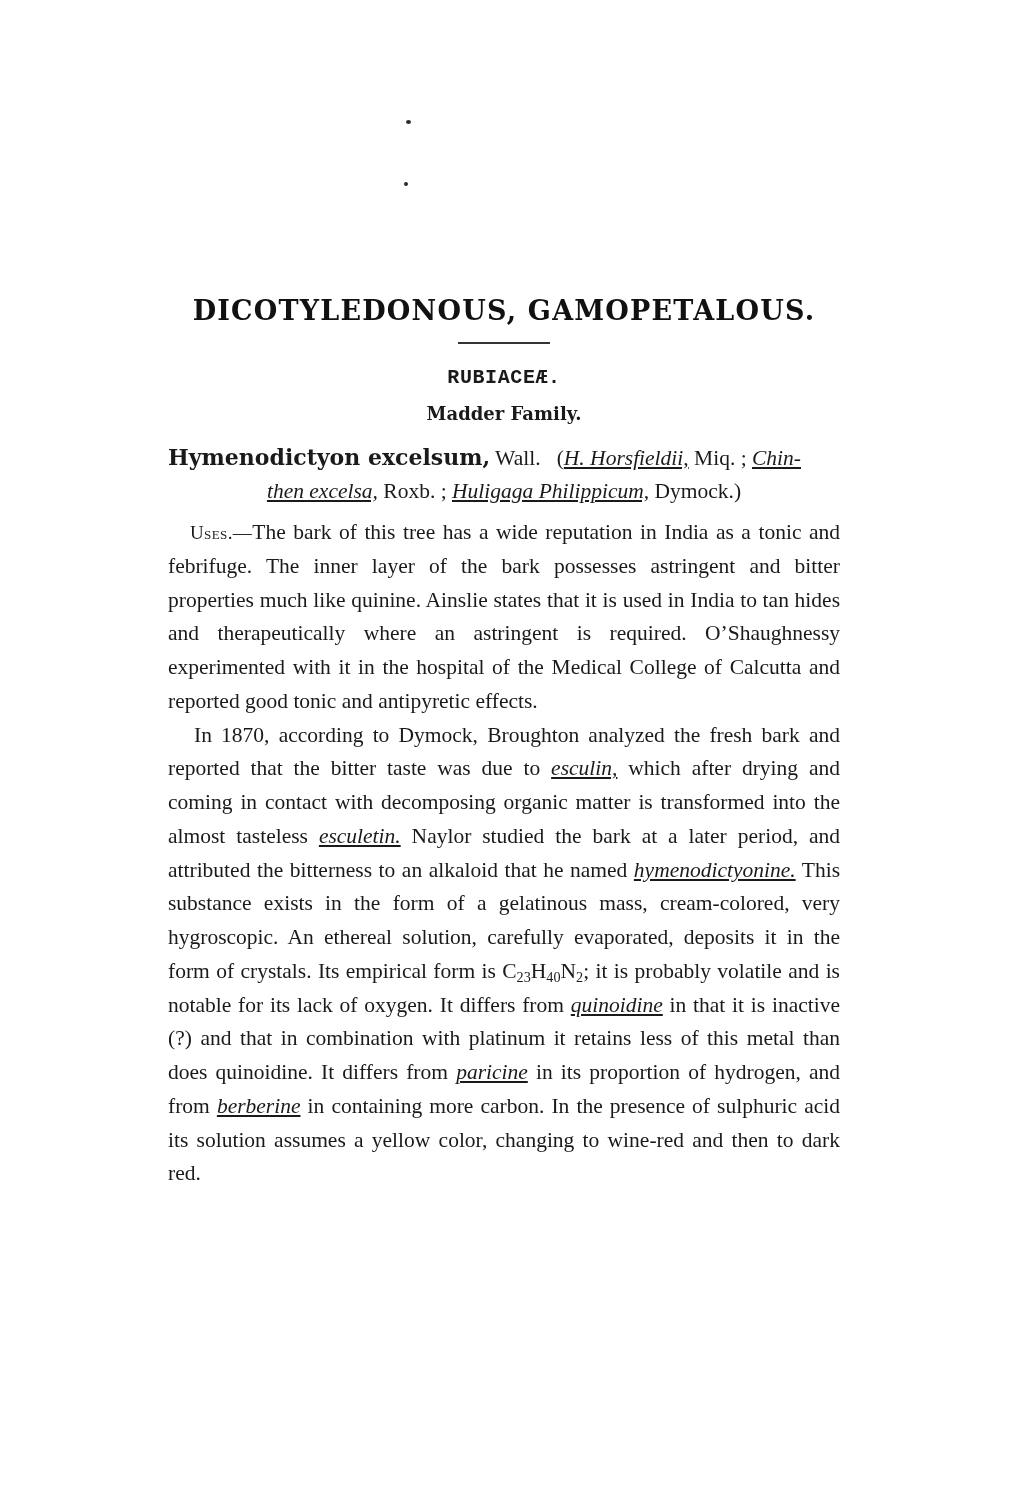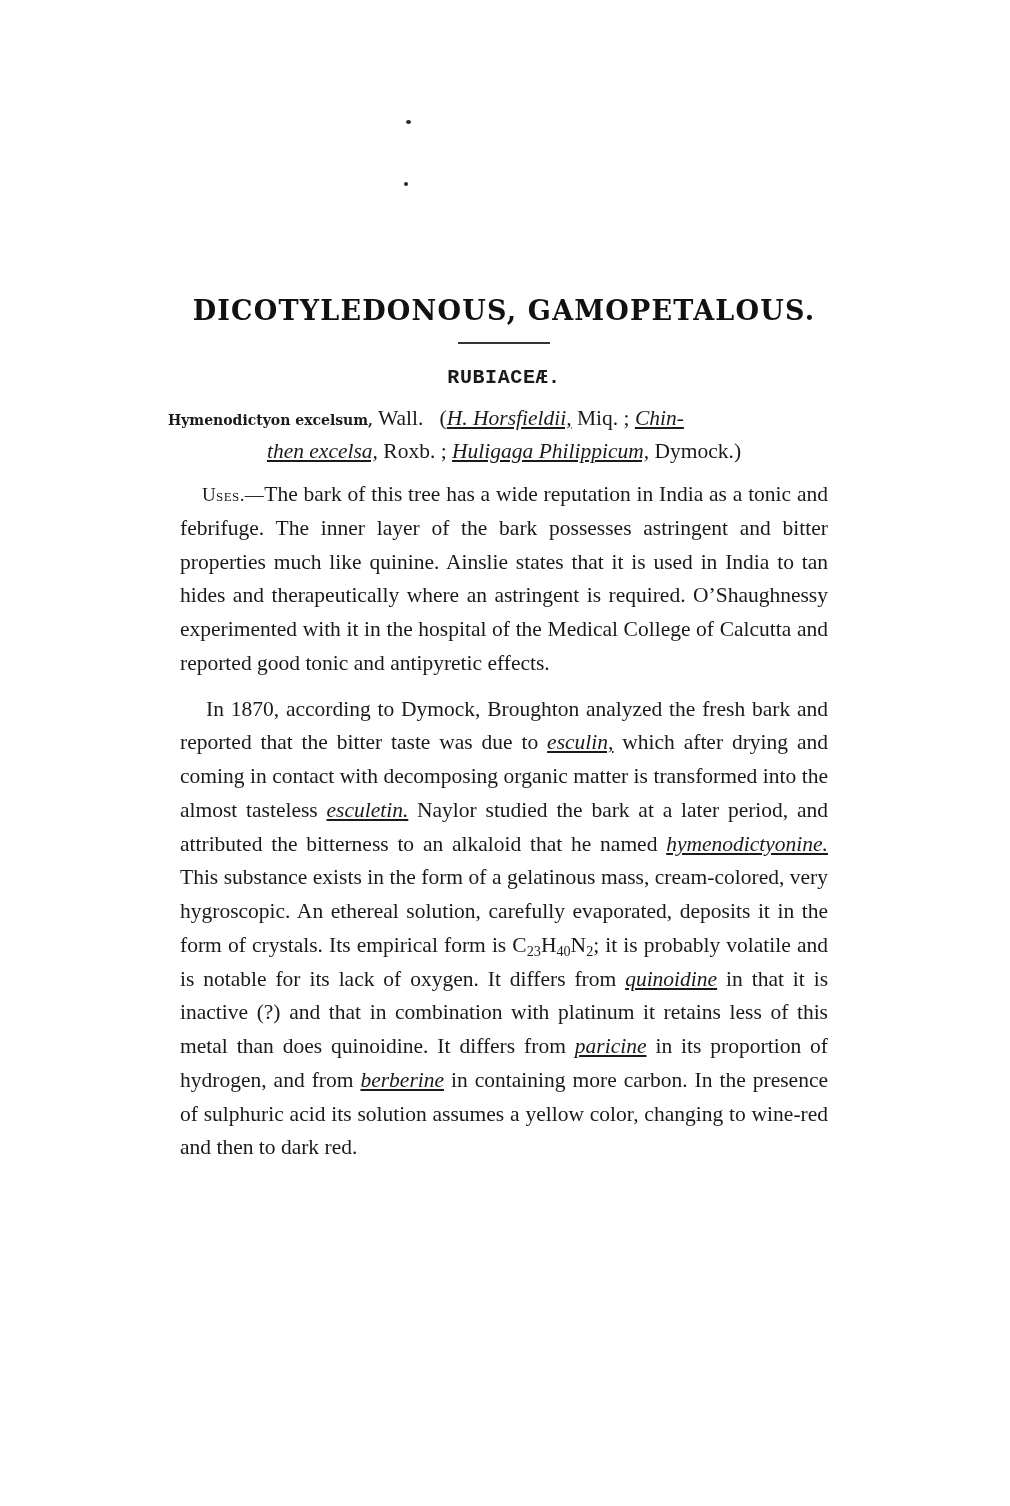--- a/index.html
+++ b/index.html
@@ -71,21 +71,21 @@
   }
 
   .species-block {
     font-size: 21.5px;
     line-height: 1.42;
     margin: 0 0 10px 0;
   }
   .species-block .sp-name {
     font-family: "DejaVu Serif", serif;
     font-weight: bold;
-    font-size: 14px;
+    font-size: 22px;
   }
   .species-block .syn-line {
     display: block;
     text-align: center;
     margin-top: 2px;
   }
   .it { font-style: italic; text-decoration: underline; }
 
   .nom-line {
     font-size: 21.5px;
@@ -95,21 +95,21 @@
   }
   .sc {
     font-variant: small-caps;
     font-size: 19px;
     letter-spacing: 0.4px;
   }
 
   p.body {
     font-size: 21.5px;
     line-height: 1.57;
-    margin: 12px;
+    margin: 0;
     text-align: justify;
     text-justify: inter-word;
     text-indent: 26px;
   }
   p.body.first { text-indent: 22px; }
 
   .formula { white-space: nowrap; }
   .formula sub {
     font-size: 0.66em;
     vertical-align: -0.28em;
@@ -124,20 +124,21 @@
   <div class="speck speck-b"></div>
 
   <div class="content">
 
     <h1 class="chapter-title">DICOTYLEDONOUS, GAMOPETALOUS.</h1>
 
     <div class="rule"></div>
 
     <h2 class="family-title">RUBIACEÆ.</h2>
 
+    <h3 class="family-common">Madder Family.</h3>
 
     <div class="species-block">
       <span class="sp-name">Hymenodictyon excelsum,</span>
       <span>Wall.</span>
       &nbsp;&nbsp;<span>(</span><span class="it">H. Horsfieldii,</span>
       <span>Miq. ;</span>
       <span class="it">Chin-</span>
       <span class="syn-line">
         <span class="it">then excelsa,</span>
         <span>Roxb. ;</span>

